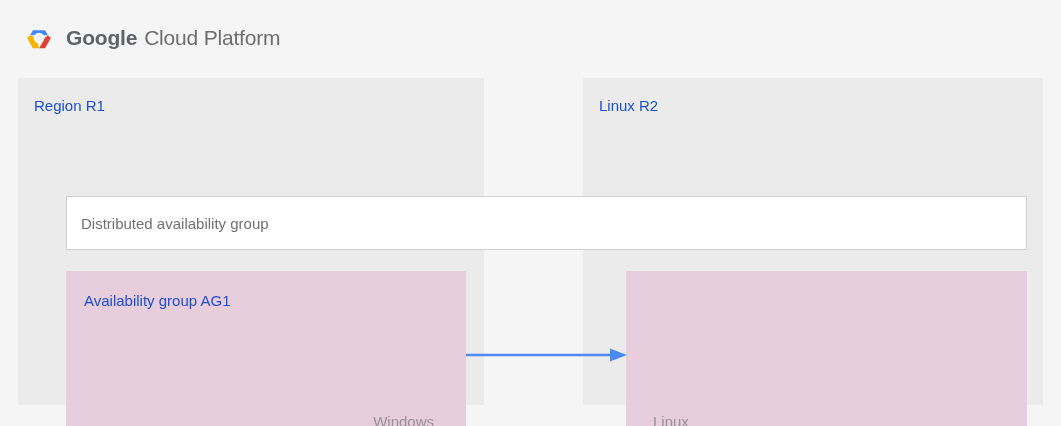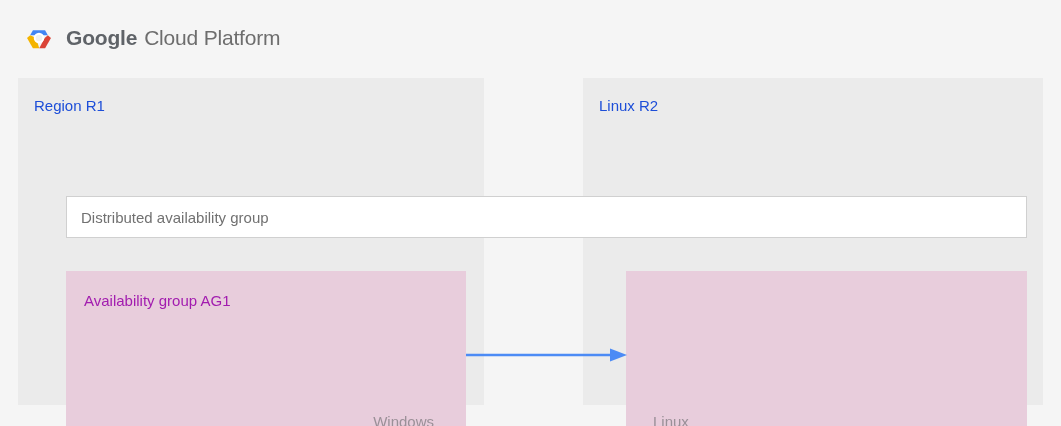--- a/index.html
+++ b/index.html
@@ -89,21 +89,21 @@
     color: #1d4ed8;
     white-space: nowrap;
   }
 
   
   .dag-box {
     position: absolute;
     left: 52px;
     top: 128px;
     width: 961px;
-    height: 42px;
+    height: 54px;
     background: #ffffff;
     border: 1px solid #d0d0d0;
     box-sizing: border-box;
   }
   .dag-label {
     position: absolute;
     left: 14px;
     top: 50%;
     transform: translateY(-50%);
     font-size: 15px;
@@ -124,21 +124,21 @@
   }
   .ag-right {
     left: 612px;
     width: 401px;
   }
   .ag-title {
     position: absolute;
     left: 18px;
     top: 21px;
     font-size: 15px;
-    color: #a21caf;
+    color: #1d4ed8;
     white-space: nowrap;
   }
   .os-label {
     position: absolute;
     bottom: 20px;
     font-size: 15px;
     color: #9b9098;
     white-space: nowrap;
   }
   .os-label-right-aligned {

